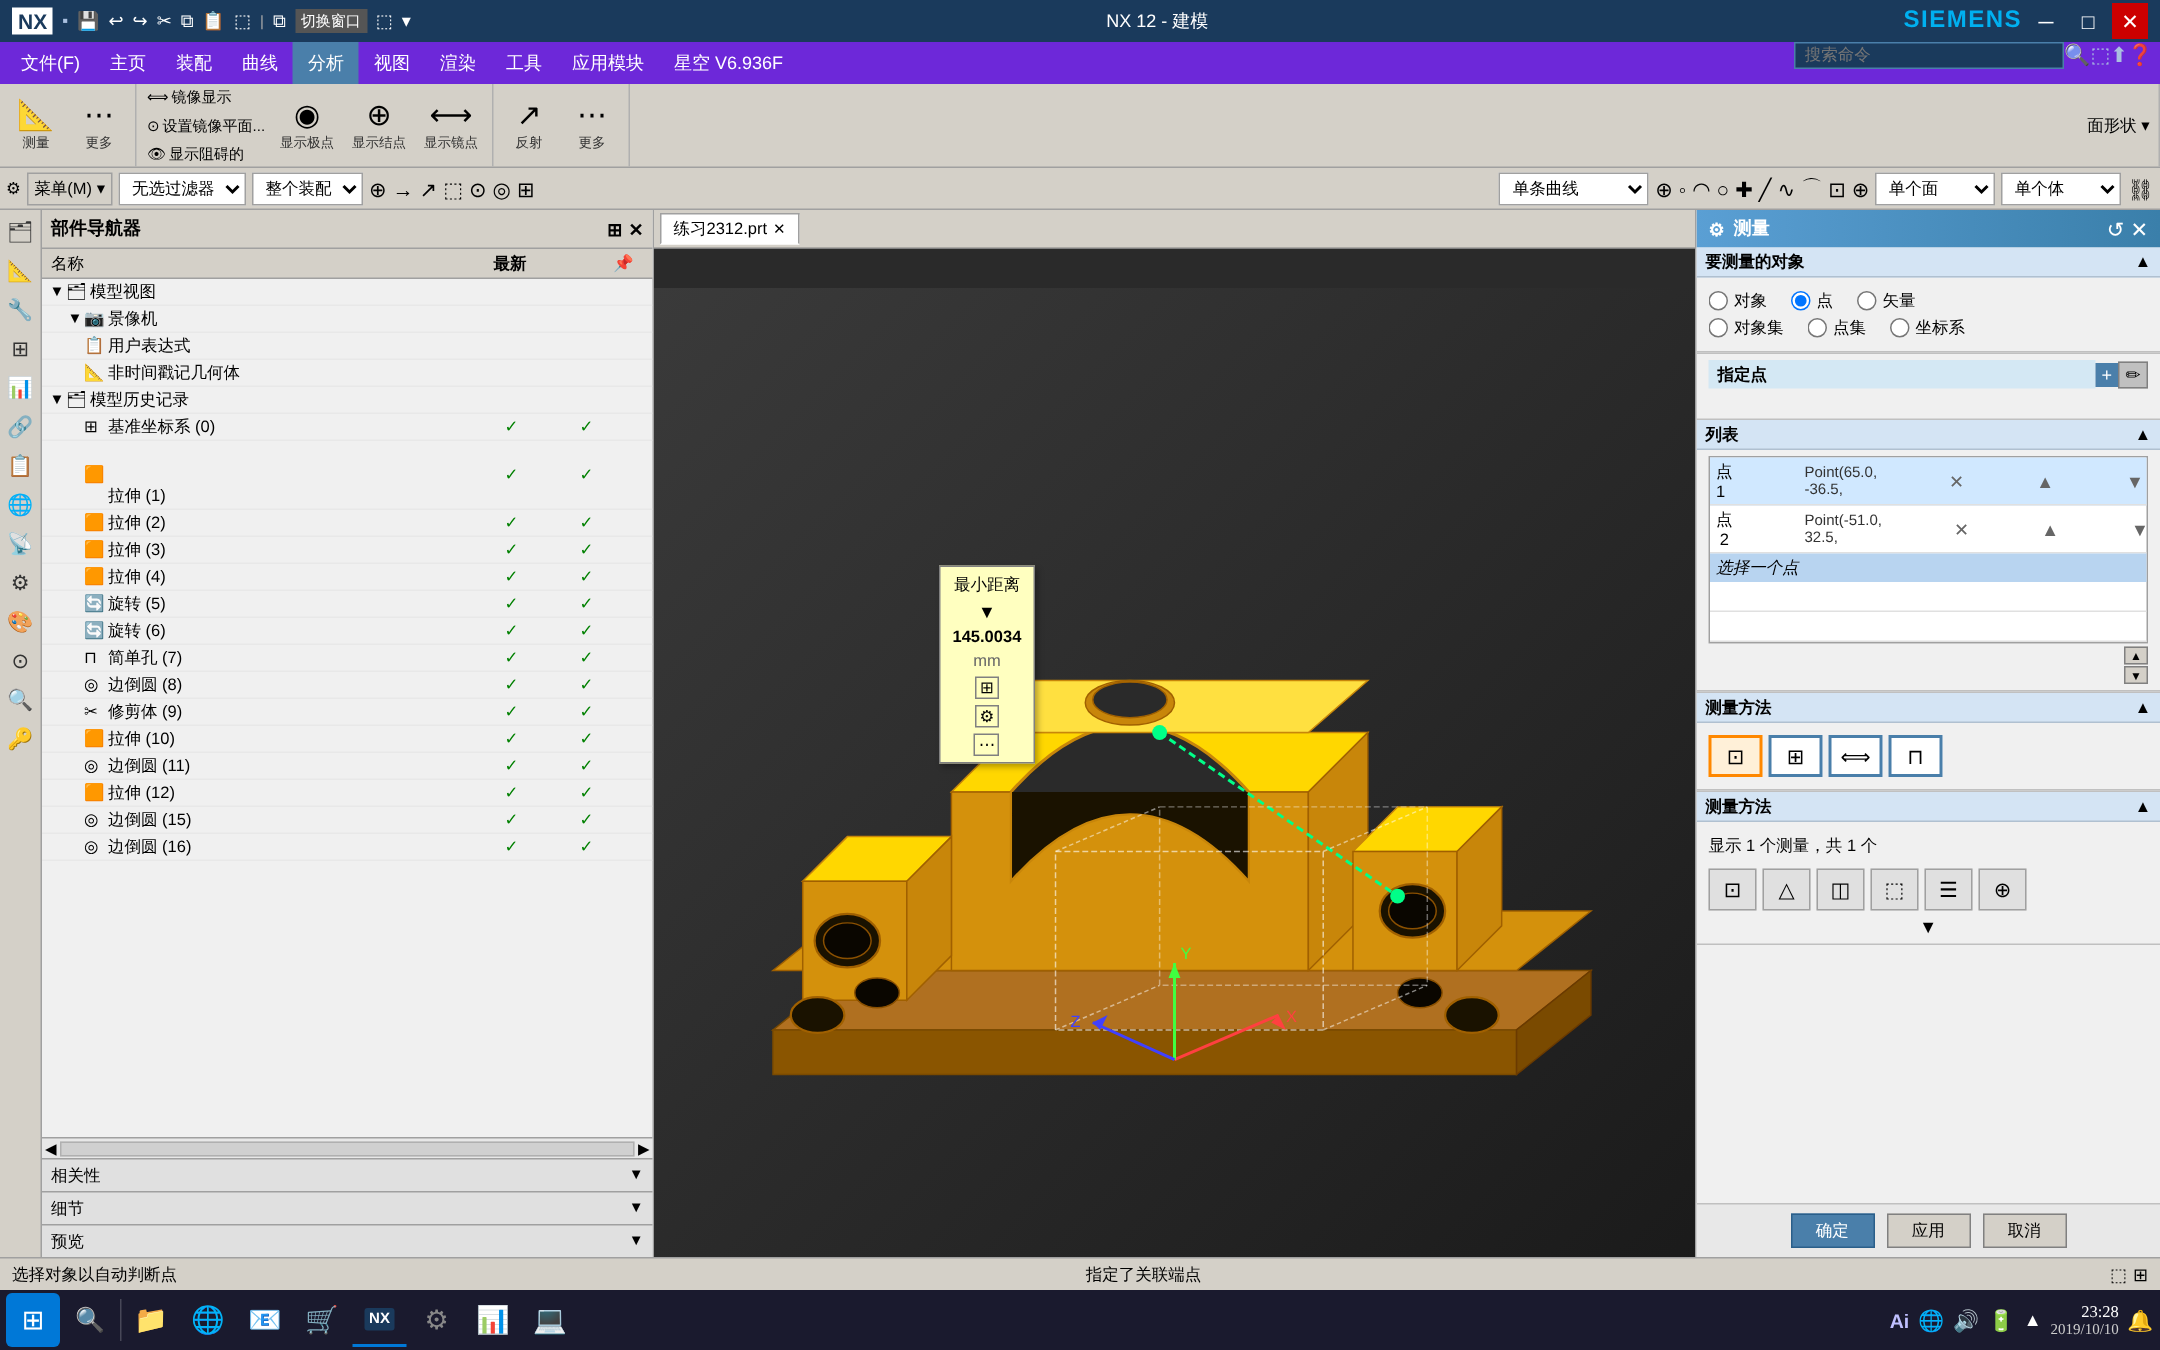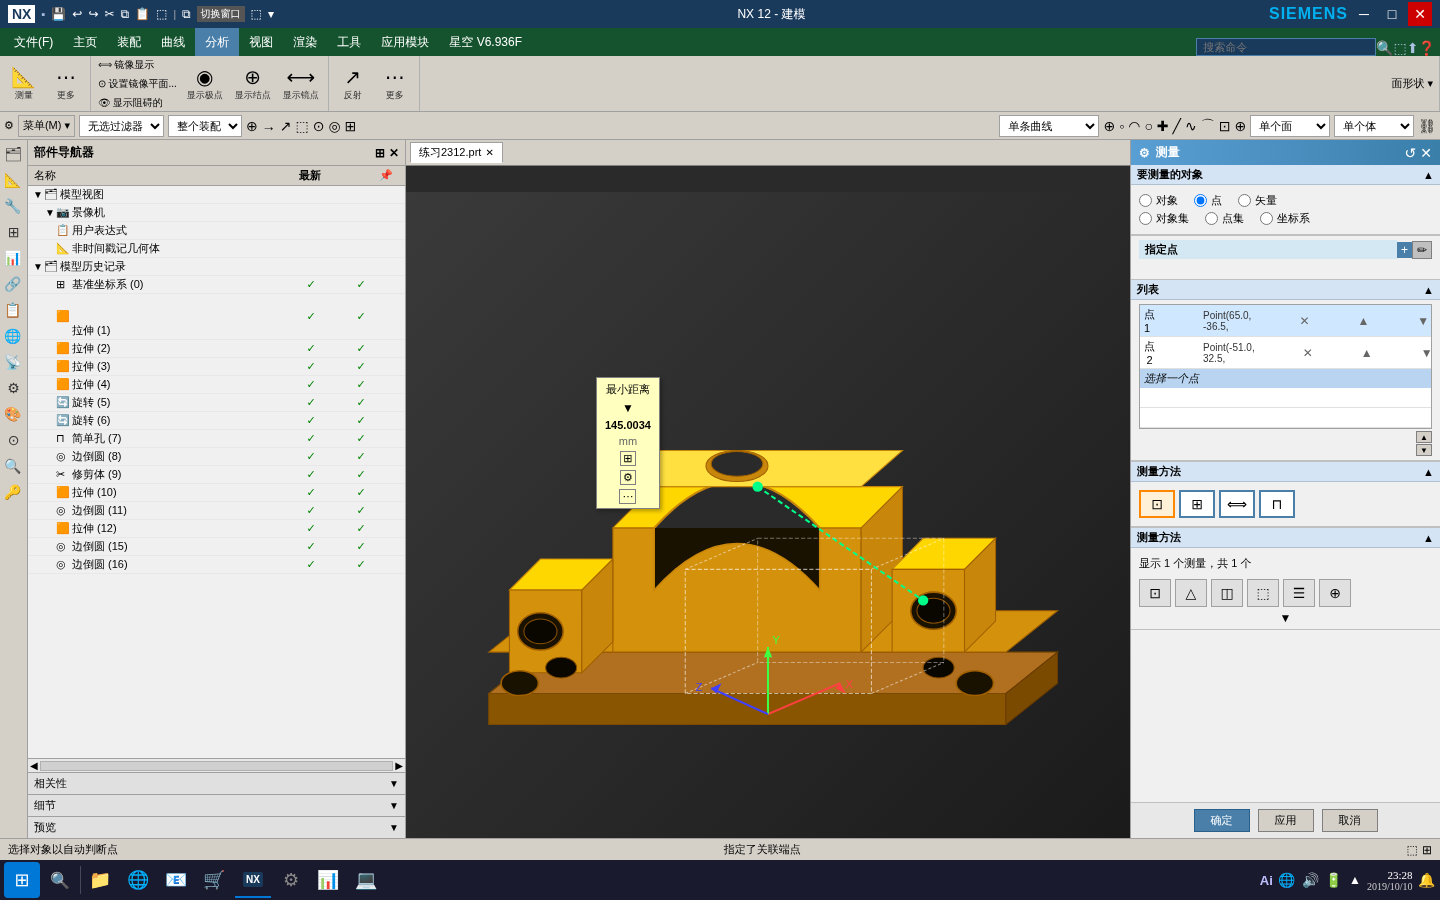--- a/index.html
+++ b/index.html
@@ -7,39 +7,39 @@
 
     
     #titlebar { background: #1a3a5c; height: 28px; display: flex; align-items: center; justify-content: space-between; padding: 0 8px; color: white; }
     #titlebar-left { display: flex; align-items: center; gap: 6px; }
     #titlebar-right { display: flex; align-items: center; gap: 4px; }
     .title-btn { color: white; background: transparent; border: none; cursor: pointer; font-size: 14px; width: 24px; height: 24px; display: flex; align-items: center; justify-content: center; }
     .nx-logo { color: white; font-weight: bold; font-size: 14px; background: #fff; color: #1a3a5c; padding: 1px 4px; }
     .siemens-logo { color: #00b0f0; font-weight: bold; font-size: 16px; letter-spacing: 1px; }
 
     
-    #menubar { background: #14532d; height: 28px; display: flex; align-items: flex-end; padding: 0 4px; }
+    #menubar { background: #6d28d9; height: 28px; display: flex; align-items: flex-start; padding: 0 4px; }
     .menu-item { color: white; padding: 2px 10px; cursor: pointer; font-size: 12px; height: 28px; display: flex; align-items: center; }
     .menu-item.active { background: #4a7faa; }
     #search-box { margin-left: auto; background: #1a3a5c; border: 1px solid #4a7faa; color: white; padding: 2px 6px; width: 180px; font-size: 11px; }
 
     
     #toolbar2 { background: #d4d0c8; border-bottom: 1px solid #a0a0a0; padding: 2px 4px; display: flex; align-items: center; gap: 4px; min-height: 30px; }
     .tb2-select { height: 22px; font-size: 11px; background: white; border: 1px solid #a0a0a0; padding: 0 4px; }
     .tb2-icon-btn { background: #d4d0c8; border: 1px solid transparent; width: 24px; height: 22px; cursor: pointer; display: flex; align-items: center; justify-content: center; font-size: 12px; }
 
     
     #main { display: flex; height: calc(900px - 28px - 28px - 36px - 30px - 28px - 28px); }
 
     
     #sidebar-icons { width: 28px; background: #d4d0c8; border-right: 1px solid #a0a0a0; display: flex; flex-direction: column; align-items: center; padding: 2px 0; gap: 2px; overflow: hidden; }
     .side-icon { width: 24px; height: 24px; display: flex; align-items: center; justify-content: center; cursor: pointer; font-size: 14px; color: #333; }
 
     
-    #navigator { width: 378px; background: #f0f0f0; border-right: 1px solid #a0a0a0; display: flex; flex-direction: column; }
+    #navigator { width: 408px; background: #f0f0f0; border-right: 1px solid #a0a0a0; display: flex; flex-direction: column; }
     #navigator-header { background: #d4d0c8; padding: 4px 6px; font-size: 12px; font-weight: bold; border-bottom: 1px solid #a0a0a0; display: flex; align-items: center; justify-content: space-between; }
     #navigator-table-header { display: grid; grid-template-columns: 1fr 80px 20px; background: #d4d0c8; border-bottom: 1px solid #a0a0a0; padding: 2px 6px; font-size: 11px; font-weight: bold; align-items: center; }
     .tree-item { display: flex; align-items: center; padding: 1px 4px; cursor: pointer; font-size: 11px; min-height: 18px; }
 
     
     #viewport { flex: 1; background: #2a2a2a; position: relative; overflow: hidden; }
     #viewport-tab { background: #d4d0c8; padding: 2px 8px; font-size: 11px; display: flex; align-items: center; gap: 4px; border-bottom: 1px solid #808080; }
     .viewport-tab-item { padding: 2px 8px; background: #e8e8e8; border: 1px solid #a0a0a0; cursor: pointer; font-size: 11px; display: flex; align-items: center; gap: 4px; }
     .viewport-tab-item.active { background: white; border-bottom-color: white; }
     #viewport-3d { position: absolute; top: 26px; left: 0; right: 0; bottom: 0; background: linear-gradient(135deg, #3a3a3a 0%, #1a1a1a 100%); display: flex; align-items: center; justify-content: center; }

